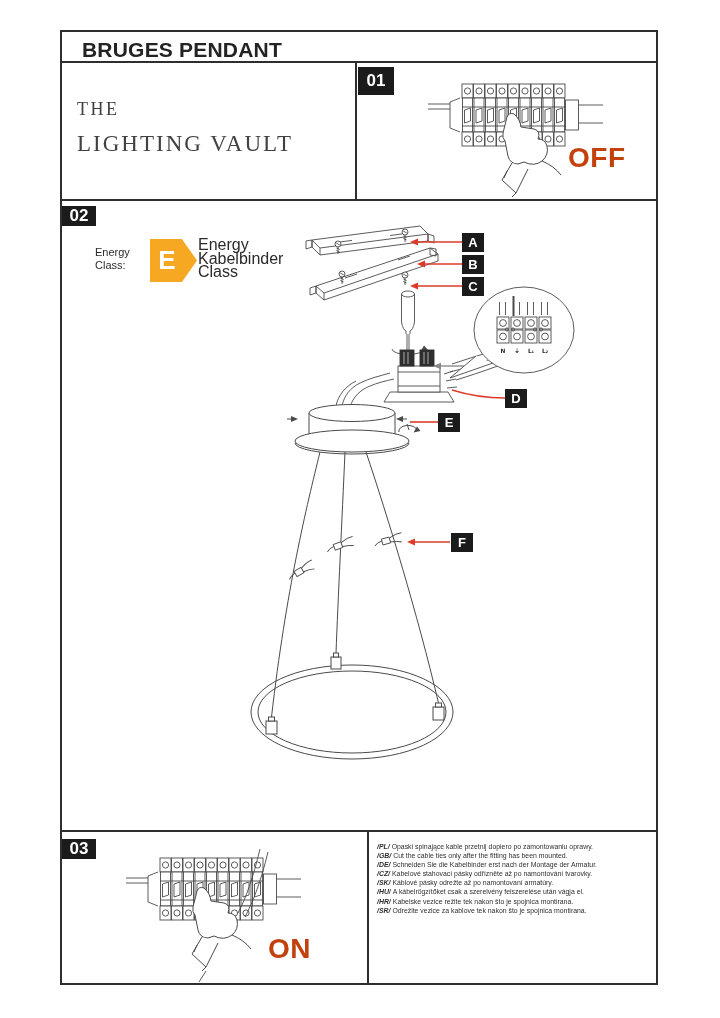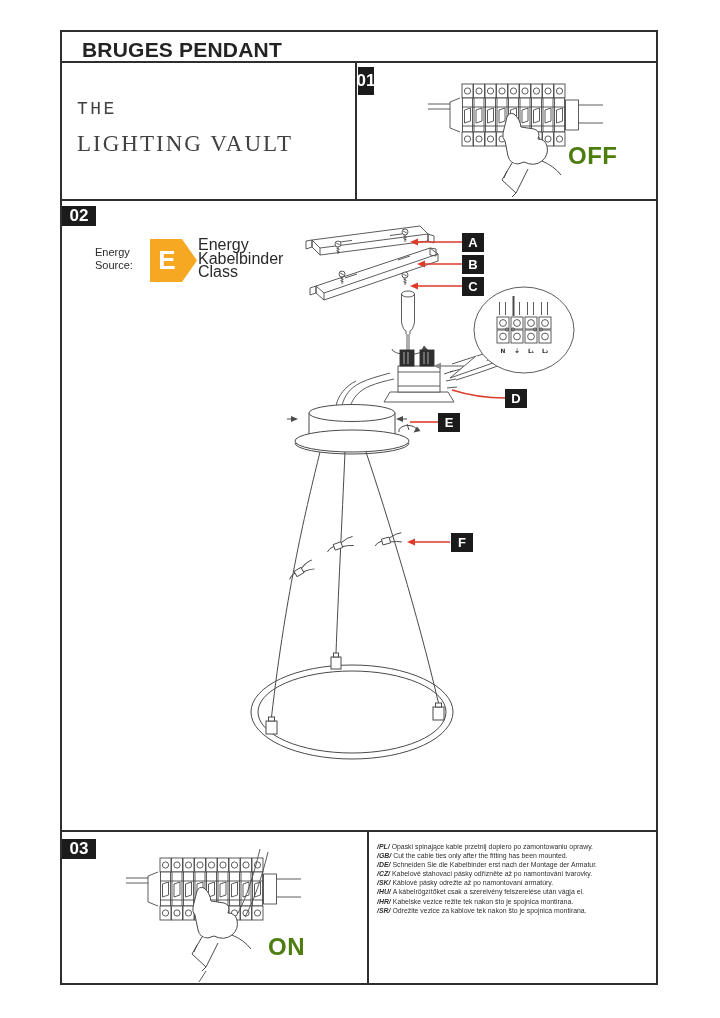--- a/index.html
+++ b/index.html
@@ -4,26 +4,26 @@
 <style>
   html,body{margin:0;padding:0;background:#fff;}
   .page{position:relative;width:720px;height:1018px;background:#ffffff;overflow:hidden;
         font-family:"Liberation Sans",sans-serif;color:#232323;}
   .abs{position:absolute;}
   .line{position:absolute;background:#2e2e2e;z-index:2;}
   .frame{position:absolute;left:60px;top:30px;width:594px;height:951px;border:2px solid #2e2e2e;z-index:2;}
   .art{position:absolute;left:0;top:0;z-index:1;}
   .title{left:82px;top:38px;font-size:21px;font-weight:700;letter-spacing:.2px;color:#232323;z-index:3;}
   .brand{left:77px;top:100px;font-family:"Liberation Serif",serif;color:#414141;z-index:3;line-height:1;}
-  .brand .t1{font-size:18px;letter-spacing:2.5px;margin-bottom:4px;font-family:Liberation Mono, monospace;}
+  .brand .t1{font-size:18px;letter-spacing:2.5px;margin-bottom:4px;}
   .brand .t2{font-size:23px;letter-spacing:2px;margin-top:14px;}
   .numbox{width:34px;height:20px;background:#1b1b1b;color:#fff;font-weight:700;font-size:17px;
           display:flex;align-items:center;justify-content:center;z-index:4;}
-  .numbox.small{width:16px;height:28px;}
-  .switchword{font-size:24px;font-weight:700;color:#4d7c0f;z-index:3;letter-spacing:.5px;}
+  .numbox.small{width:36px;height:28px;}
+  .switchword{font-size:28px;font-weight:700;color:#c2410c;z-index:3;letter-spacing:.5px;}
   .ls{left:95px;top:246px;font-size:11px;line-height:13px;color:#2a2a2a;z-index:3;}
   .badge{left:150px;top:239px;width:47px;height:43px;background:#F7A823;z-index:3;
          clip-path:polygon(0 0,68% 0,100% 50%,68% 100%,0 100%);
          display:flex;align-items:center;justify-content:center;padding-right:13px;box-sizing:border-box;}
   .badge span{color:#fff;font-size:26px;font-weight:700;}
   .elabel{left:198px;top:238px;font-size:16px;line-height:13.5px;color:#2a2a2a;z-index:3;}
   .plabel{width:22px;height:19px;background:#1b1b1b;color:#fff;font-weight:700;font-size:13px;
           display:flex;align-items:center;justify-content:center;z-index:4;}
   .instr{left:377px;top:842px;width:280px;z-index:3;}
   .instr .row{font-size:6.9px;line-height:9.1px;color:#2e2e2e;white-space:nowrap;}
@@ -218,21 +218,21 @@
 
   <div class="abs numbox small" style="left:358px;top:67px;">01</div>
   <div class="abs numbox" style="left:62px;top:206px;">02</div>
   <div class="abs numbox" style="left:62px;top:839px;">03</div>
 
   <div class="abs switchword" style="left:568px;top:142px;">OFF</div>
   <div class="abs switchword" style="left:268px;top:933px;text-align:center;">ON</div>
 
   <div class="abs ls">
     <div>Energy</div>
-    <div>Source:</div>
+    <div>Class:</div>
   </div>
   <div class="abs badge">
     <span>E</span>
   </div>
   <div class="abs elabel">
     <div>Energy</div>
     <div>Kabelbinder</div>
     <div>Class</div>
   </div>
 

